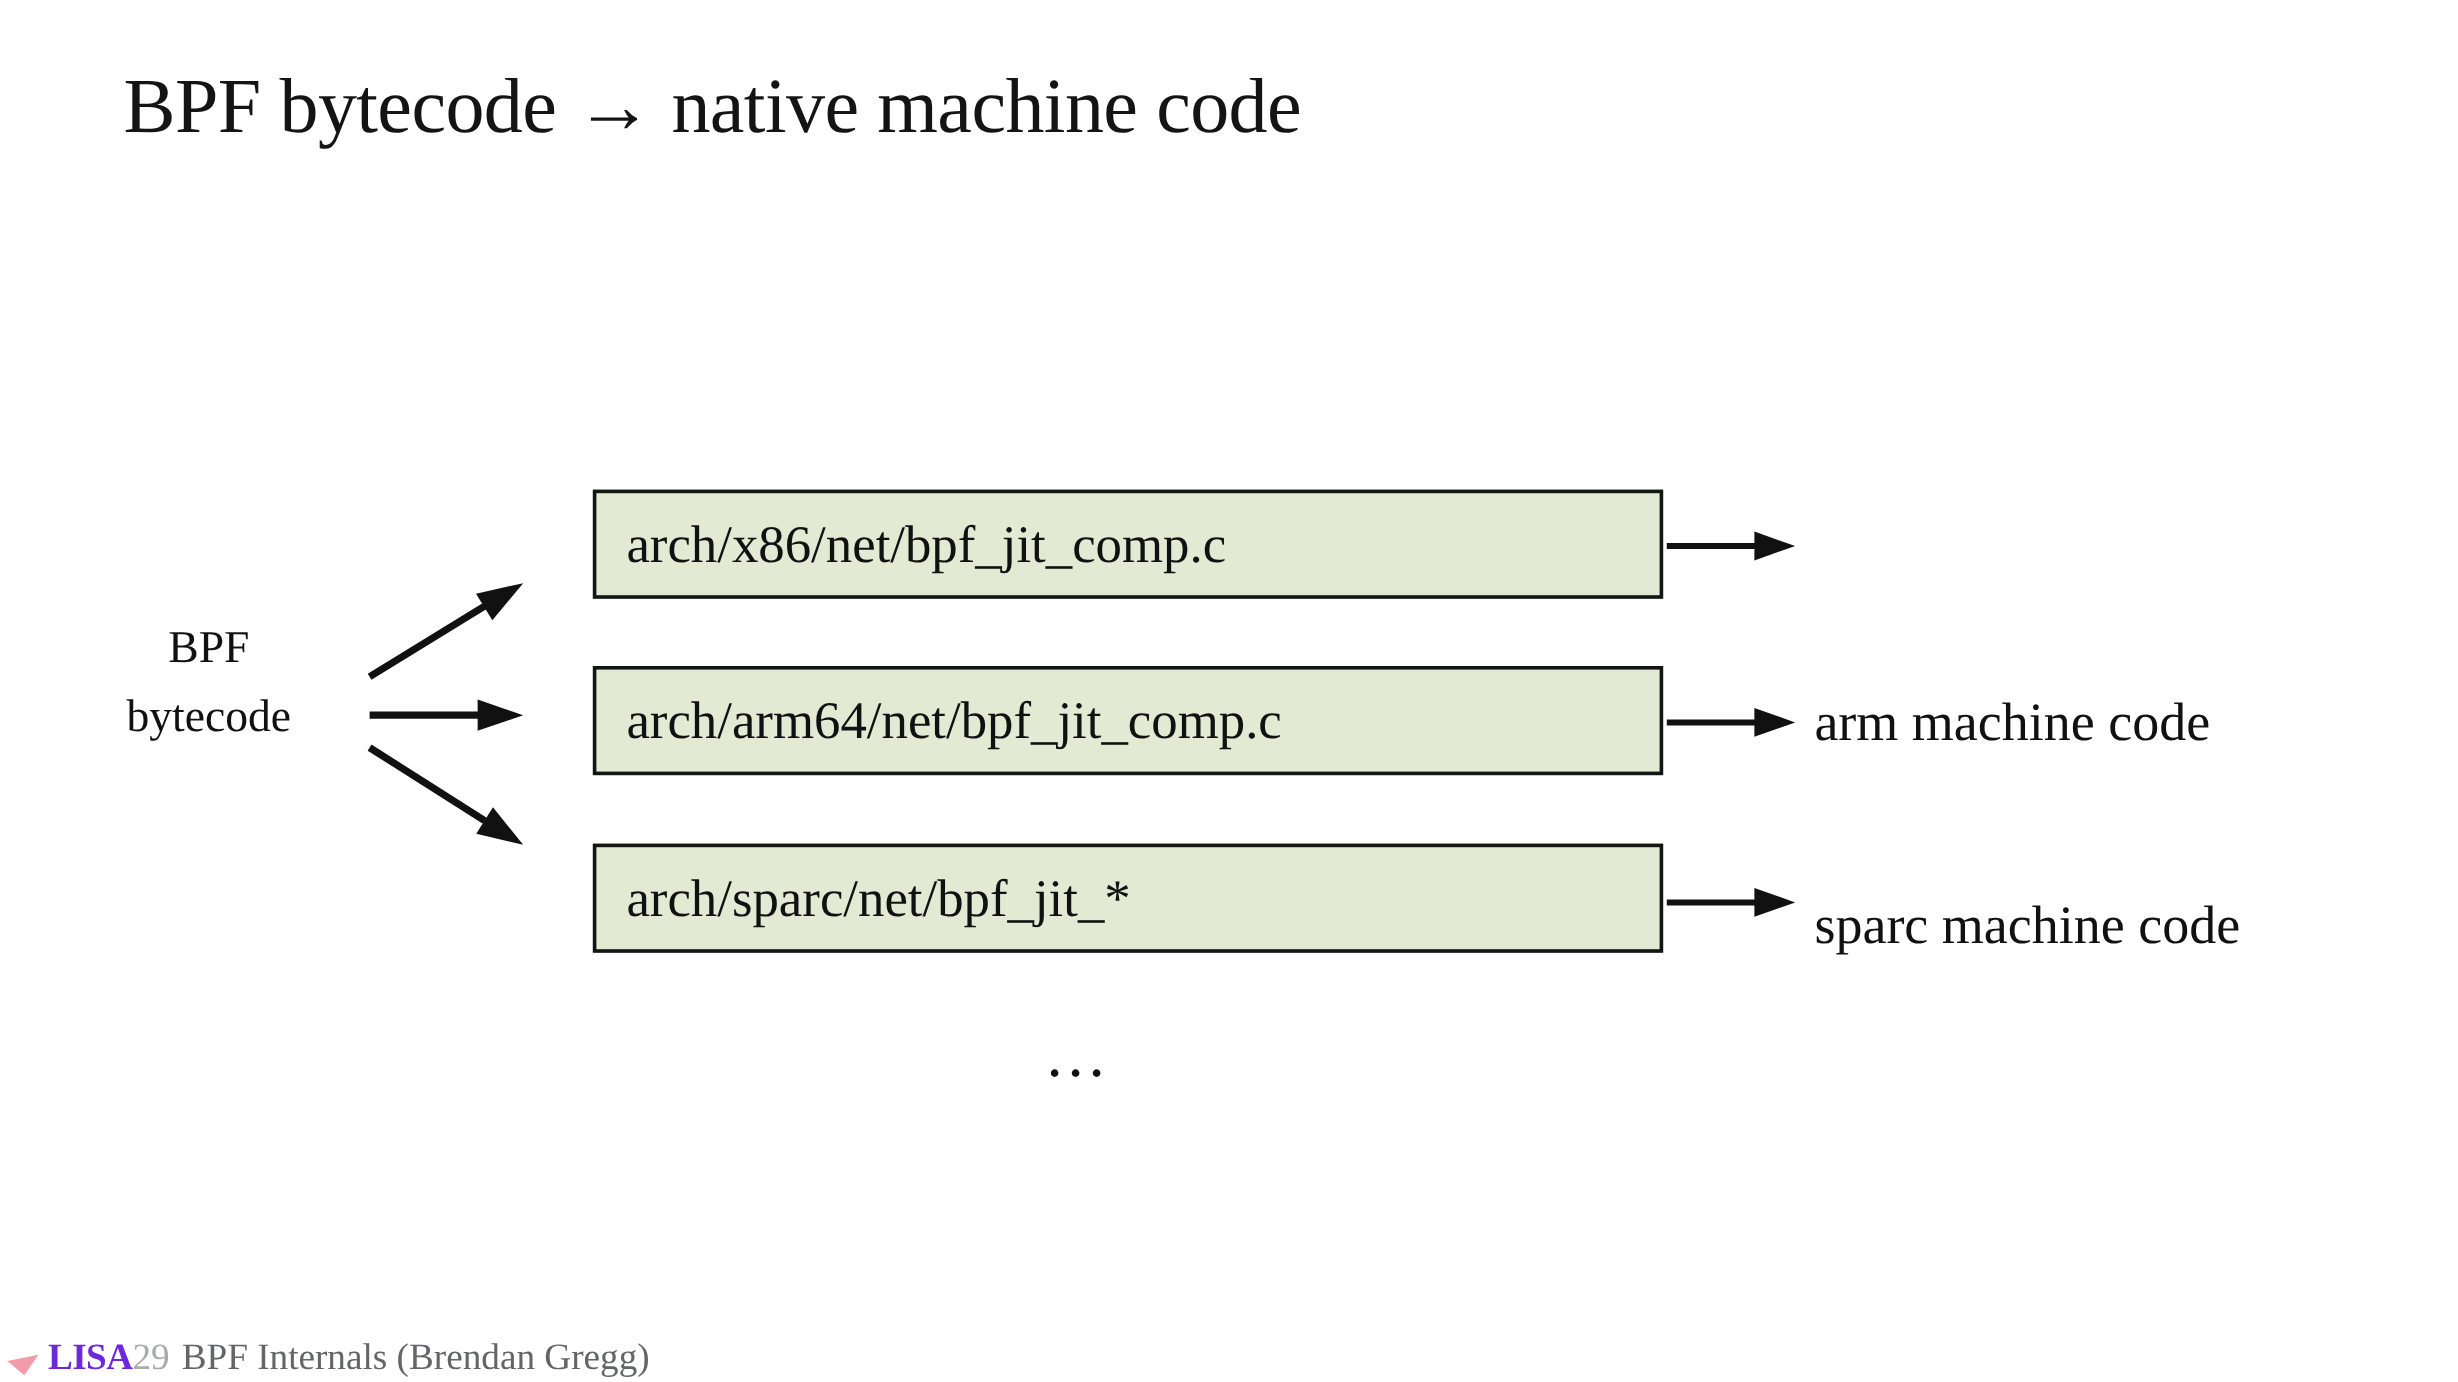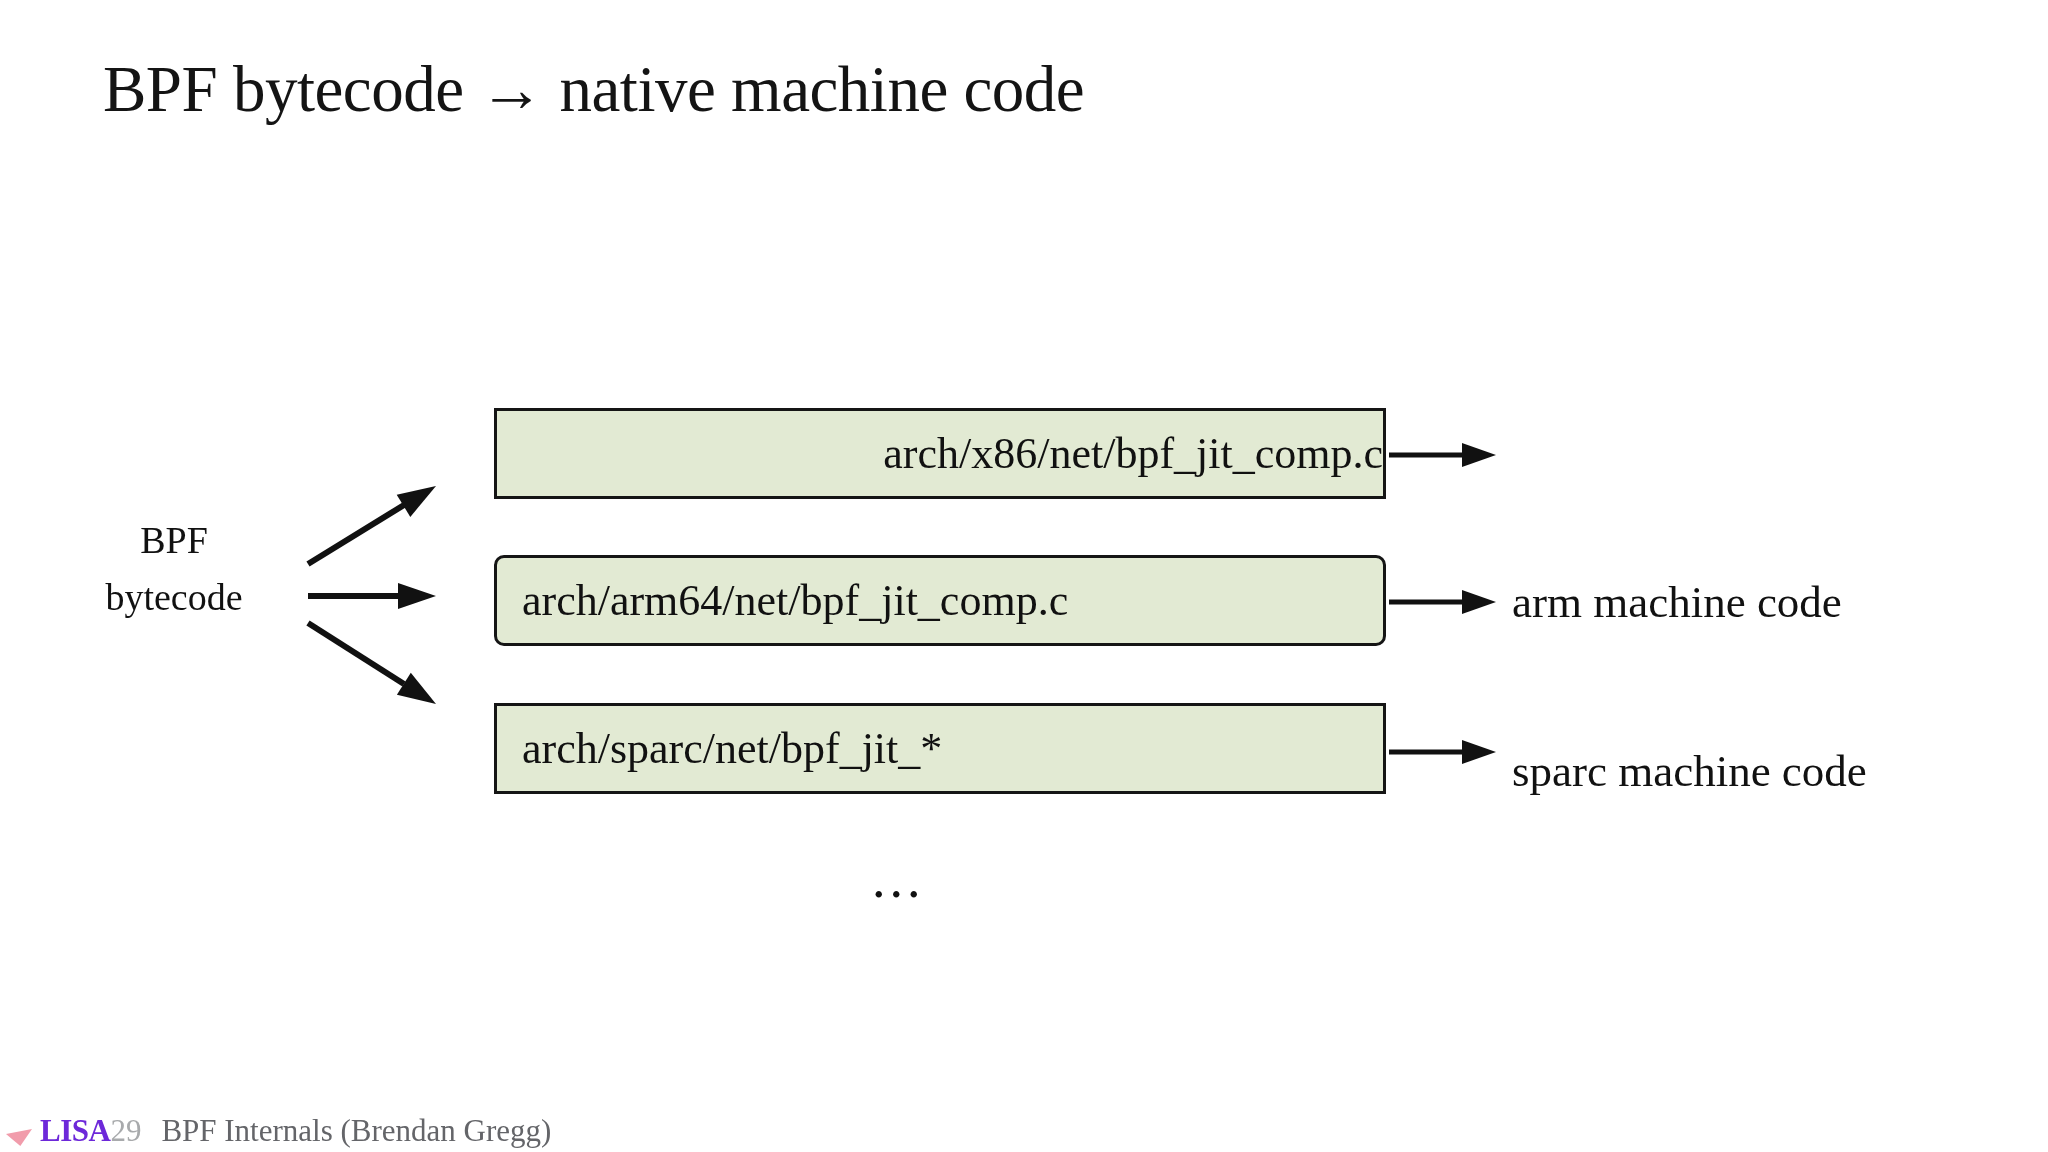--- a/index.html
+++ b/index.html
@@ -25,39 +25,39 @@
     pointer-events:none;
   }
   .jit-box{
     position:absolute;left:494px;width:892px;height:91px;
     box-sizing:border-box;border:3px solid #151515;
     display:flex;align-items:center;
     padding-left:25px;font-size:44px;color:#111111;
     white-space:nowrap;
   }
   .box-1{top:408px;}
-  .box-2{top:555px;border-radius:10px;}
+  .box-2{top:555px;}
   .box-3{top:703px;}
   .out-label{
     position:absolute;left:1512px;height:54px;line-height:54px;
     font-size:45px;color:#111111;white-space:nowrap;
   }
   .out-1{top:428px;}
   .out-2{top:575px;}
   .out-3{top:744px;}
   .ellipsis{
     position:absolute;left:872px;top:848px;
     font-size:54px;color:#111111;letter-spacing:4px;
   }
   .footer{
     position:absolute;left:40px;top:1113px;
     font-size:31px;line-height:36px;white-space:nowrap;
   }
   .footer .brand{font-weight:bold;letter-spacing:-0.5px;}
-  .footer .body-text{margin-left:20px;}
+  .footer .body-text{margin-left:10px;}
   .pink-accent{
     position:absolute;left:6px;top:1129px;width:26px;height:17px;
     clip-path:polygon(0 30%, 100% 0, 55% 100%);
   }
 </style>
 </head>
 <body>
 
 <div class="slide">
 
@@ -90,21 +90,21 @@
     <g stroke="#111" fill="#111">
       <line x1="1389" y1="602" x2="1464" y2="602" stroke-width="5"></line>
       <polygon points="1496,602 1462,590 1462,614" stroke="none"></polygon>
     </g>
     <g stroke="#111" fill="#111">
       <line x1="1389" y1="752" x2="1464" y2="752" stroke-width="5"></line>
       <polygon points="1496,752 1462,740 1462,764" stroke="none"></polygon>
     </g>
   </svg>
 
-  <div class="jit-box box-1" style="background: rgb(226, 234, 211); border-color: rgb(21, 21, 21); justify-content: flex-end;">
+  <div class="jit-box box-1" style="background: rgb(226, 234, 211); border-color: rgb(21, 21, 21);">
     <span>arch/x86/net/bpf_jit_comp.c</span>
   </div>
   <div class="jit-box box-2" style="background: rgb(226, 234, 211); border-color: rgb(21, 21, 21);">
     <span>arch/arm64/net/bpf_jit_comp.c</span>
   </div>
   <div class="jit-box box-3" style="background: rgb(226, 234, 211); border-color: rgb(21, 21, 21);">
     <span>arch/sparc/net/bpf_jit_*</span>
   </div>
 
   <div class="out-label out-2">arm machine code</div>

